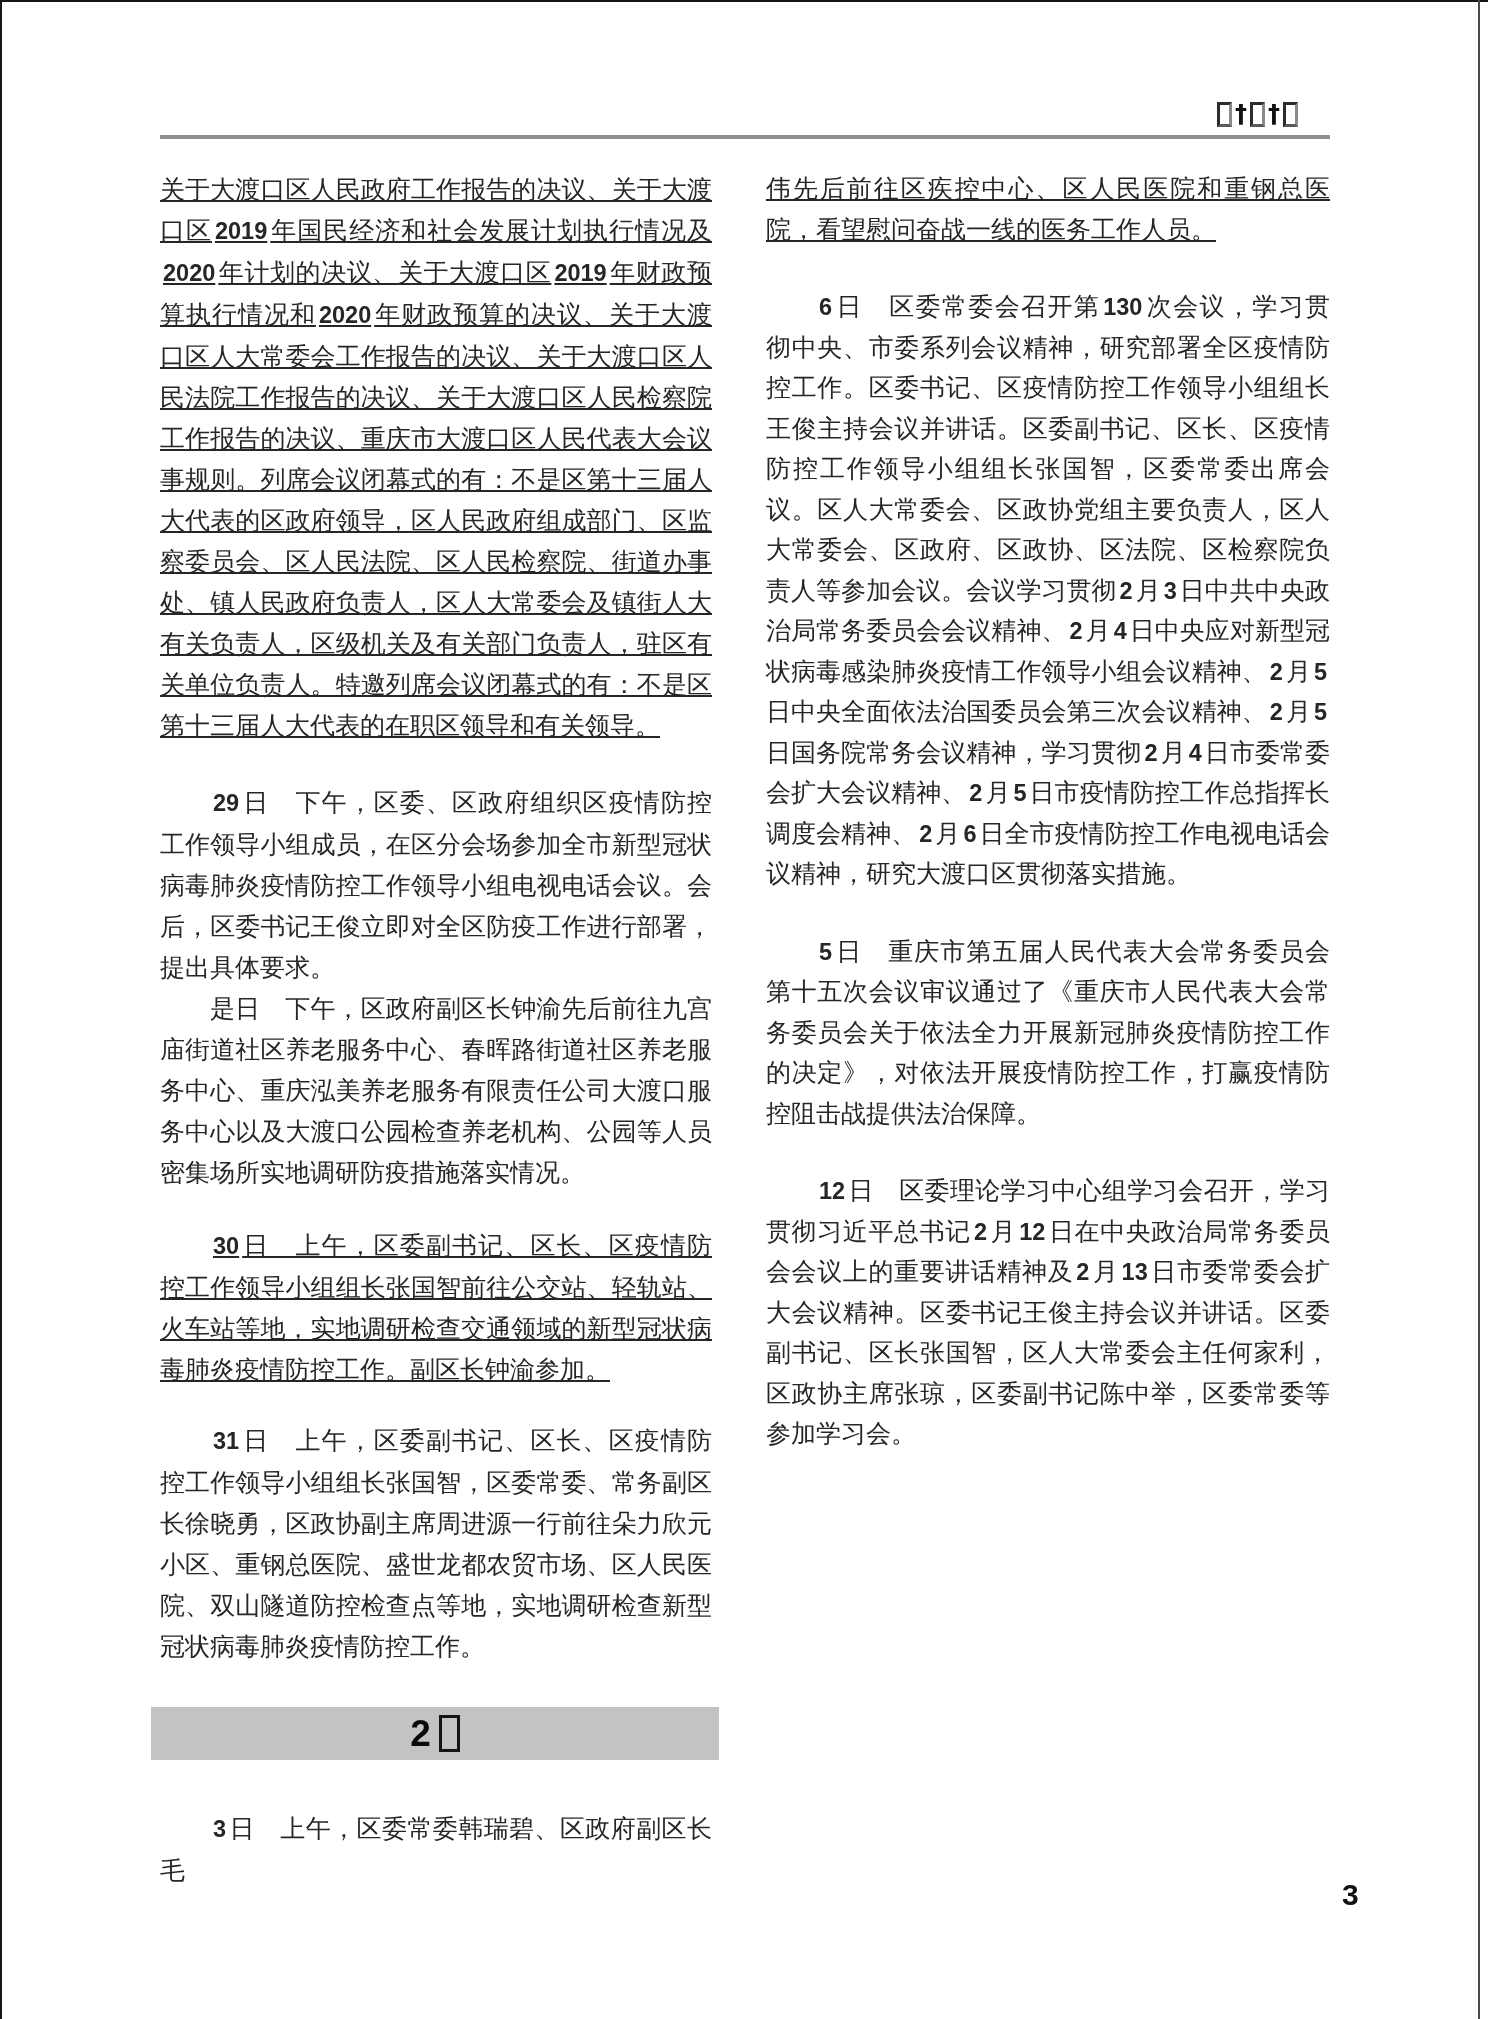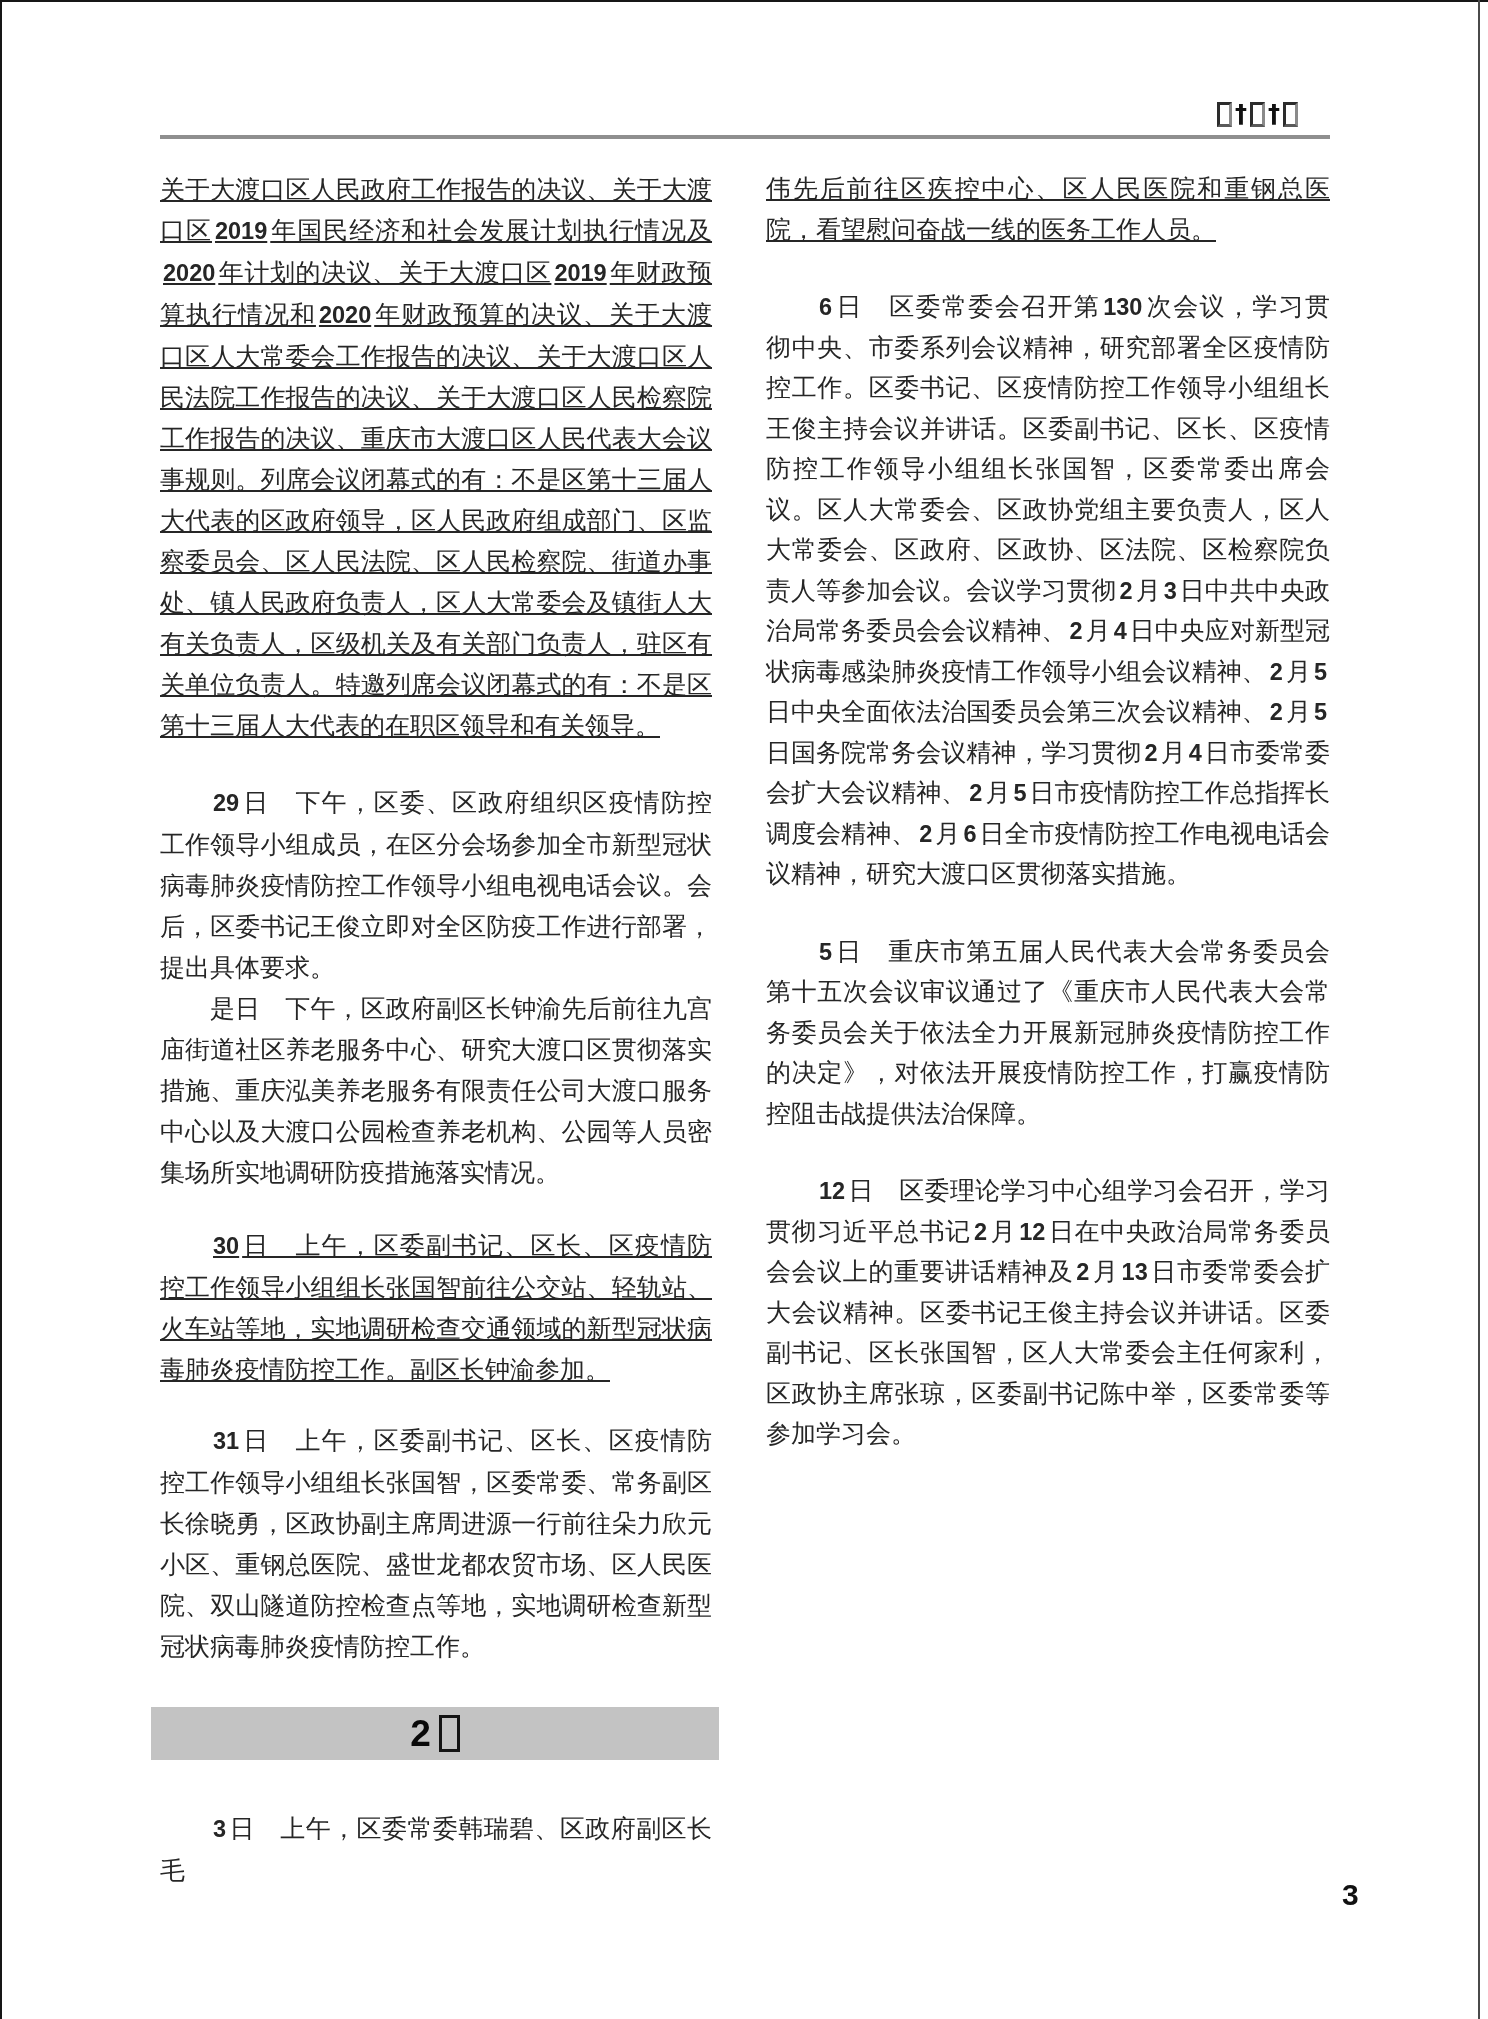--- a/index.html
+++ b/index.html
@@ -80,21 +80,21 @@
     <span class="tofu"></span>
     <span class="sep">†</span>
     <span class="tofu"></span>
   </div>
 
   <div class="head-rule"></div>
 
   <div class="col col-left">
       <p class="para noindent" style="margin-top: 0px;">关于大渡口区人民政府工作报告的决议、关于大渡口区<span class="num">2019</span>年国民经济和社会发展计划执行情况及<span class="num">2020</span>年计划的决议、关于大渡口区<span class="num">2019</span>年财政预算执行情况和<span class="num">2020</span>年财政预算的决议、关于大渡口区人大常委会工作报告的决议、关于大渡口区人民法院工作报告的决议、关于大渡口区人民检察院工作报告的决议、重庆市大渡口区人民代表大会议事规则。列席会议闭幕式的有：不是区第十三届人大代表的区政府领导，区人民政府组成部门、区监察委员会、区人民法院、区人民检察院、街道办事处、镇人民政府负责人，区人大常委会及镇街人大有关负责人，区级机关及有关部门负责人，驻区有关单位负责人。特邀列席会议闭幕式的有：不是区第十三届人大代表的在职区领导和有关领导。</p>
       <p class="para" style="margin-top: 36px;"><span class="num">29</span>日　下午，区委、区政府组织区疫情防控工作领导小组成员，在区分会场参加全市新型冠状病毒肺炎疫情防控工作领导小组电视电话会议。会后，区委书记王俊立即对全区防疫工作进行部署，提出具体要求。</p>
-      <p class="para" style="margin-top: 0px;">是日　下午，区政府副区长钟渝先后前往九宫庙街道社区养老服务中心、研究大渡口区贯彻落实措施、重庆泓美养老服务有限责任公司大渡口服务中心以及大渡口公园检查养老机构、公园等人员密集场所实地调研防疫措施落实情况。</p>
+      <p class="para" style="margin-top: 0px;">是日　下午，区政府副区长钟渝先后前往九宫庙街道社区养老服务中心、春晖路街道社区养老服务中心、重庆泓美养老服务有限责任公司大渡口服务中心以及大渡口公园检查养老机构、公园等人员密集场所实地调研防疫措施落实情况。</p>
       <p class="para" style="margin-top: 32px; text-decoration: underline;"><span class="num">30</span>日　上午，区委副书记、区长、区疫情防控工作领导小组组长张国智前往公交站、轻轨站、火车站等地，实地调研检查交通领域的新型冠状病毒肺炎疫情防控工作。副区长钟渝参加。</p>
       <p class="para" style="margin-top: 30px;"><span class="num">31</span>日　上午，区委副书记、区长、区疫情防控工作领导小组组长张国智，区委常委、常务副区长徐晓勇，区政协副主席周进源一行前往朵力欣元小区、重钢总医院、盛世龙都农贸市场、区人民医院、双山隧道防控检查点等地，实地调研检查新型冠状病毒肺炎疫情防控工作。</p>
       <div class="banner" style="margin-top: 40px;">
         <span class="banner-num">2</span>
         <span class="tofu"></span>
       </div>
       <p class="para" style="margin-top: 48px;"><span class="num">3</span>日　上午，区委常委韩瑞碧、区政府副区长毛</p>
     </div>
   <div class="col col-right">
       <p class="para noindent" style="margin-top: 0px;">伟先后前往区疾控中心、区人民医院和重钢总医院，看望慰问奋战一线的医务工作人员。</p>

